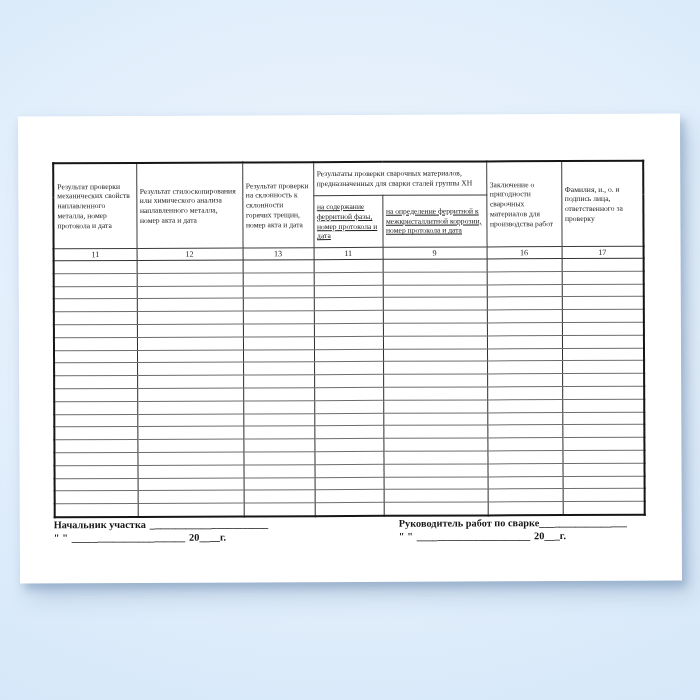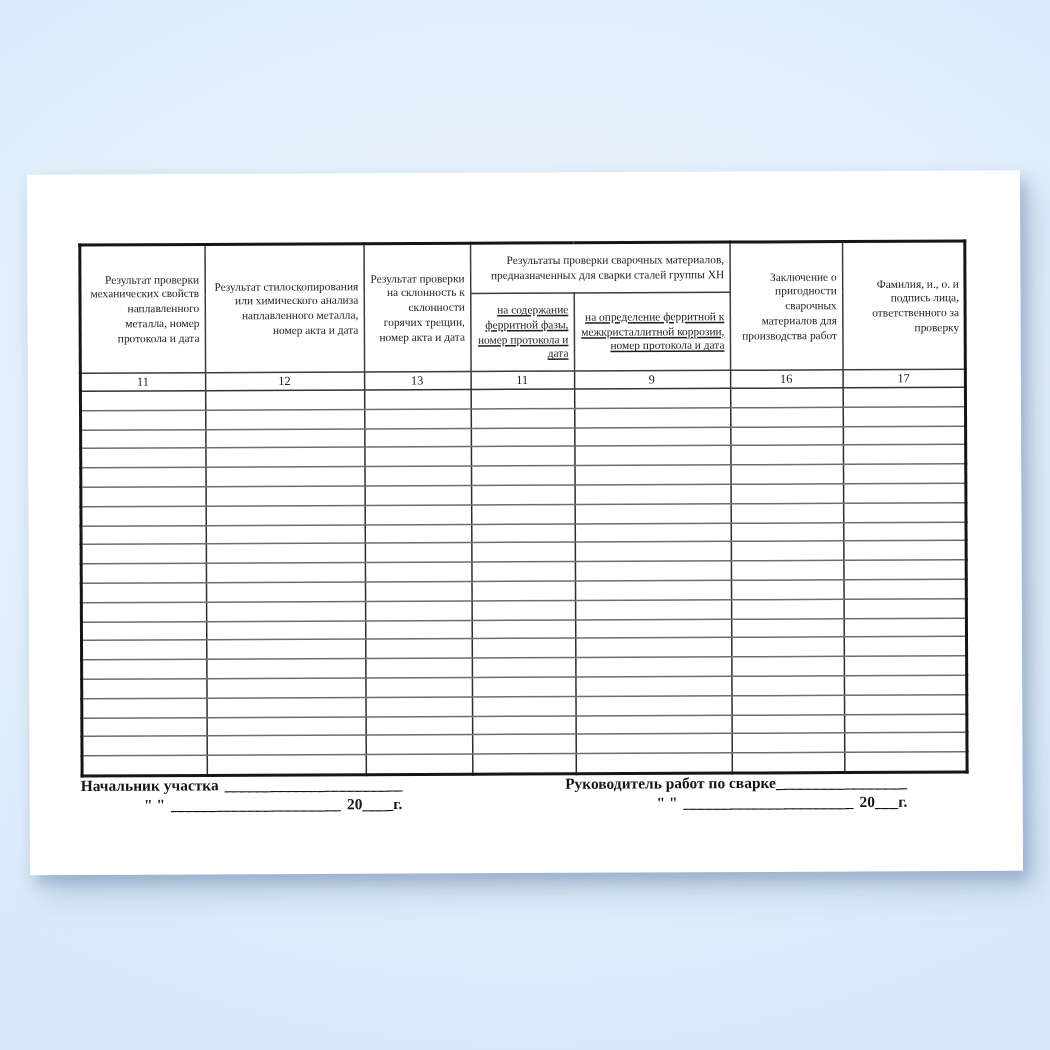--- a/index.html
+++ b/index.html
@@ -39,21 +39,21 @@
     border: 1px solid #3c3c3c;
     padding: 0;
     overflow: hidden;
   }
   table.journal th {
     font-family: "Liberation Serif", serif;
     font-weight: normal;
     font-size: 7.6px;
     line-height: 1.28;
     color: #1d1d1d;
-    text-align: right;
+    text-align: left;
     vertical-align: middle;
     padding: 2px 3px;
   }
   tr.hdr-top th.group-cell { height: 28px; vertical-align: middle; }
   tr.hdr-sub th { height: 47px; text-decoration: underline; }
   tr.num-row td {
     height: 11px;
     font-size: 8.2px;
     line-height: 11px;
     text-align: center;
@@ -69,24 +69,23 @@
     border-right: 1px solid #2e2e2e;
   }
   .sig {
     position: absolute;
     font-family: "Liberation Serif", serif;
     font-weight: bold;
     font-size: 10.3px;
     line-height: 12.5px;
     color: #151515;
     white-space: nowrap;
-    text-align: right;
   }
   .sig-left  { left: 34px;  top: 403px; }
-  .sig-right { left: 357px; top: 403px; }
+  .sig-right { left: 379px; top: 403px; }
   .sig .gap { display: inline-block; width: 4px; }
 </style>
 </head>
 <body>
 
 <div class="backdrop"></div>
 
 <div class="page">
 
   <table class="journal">

